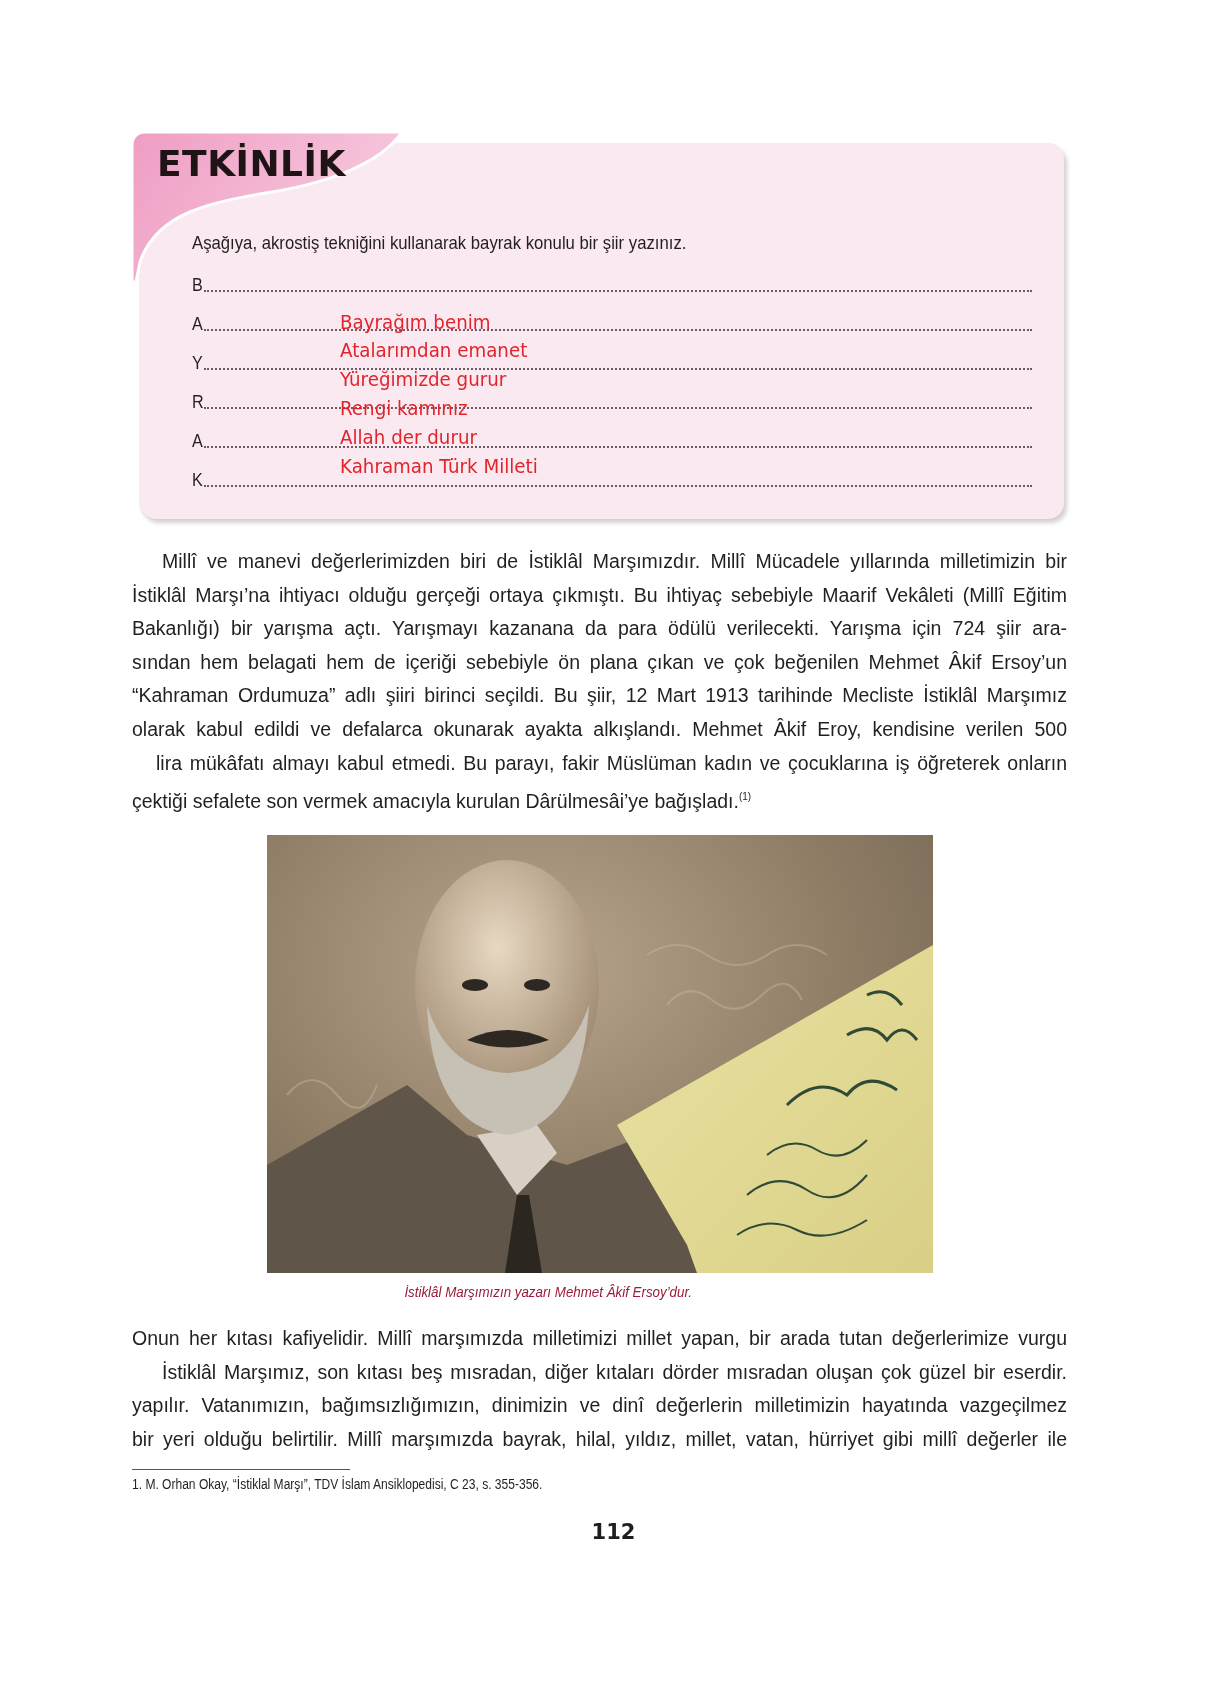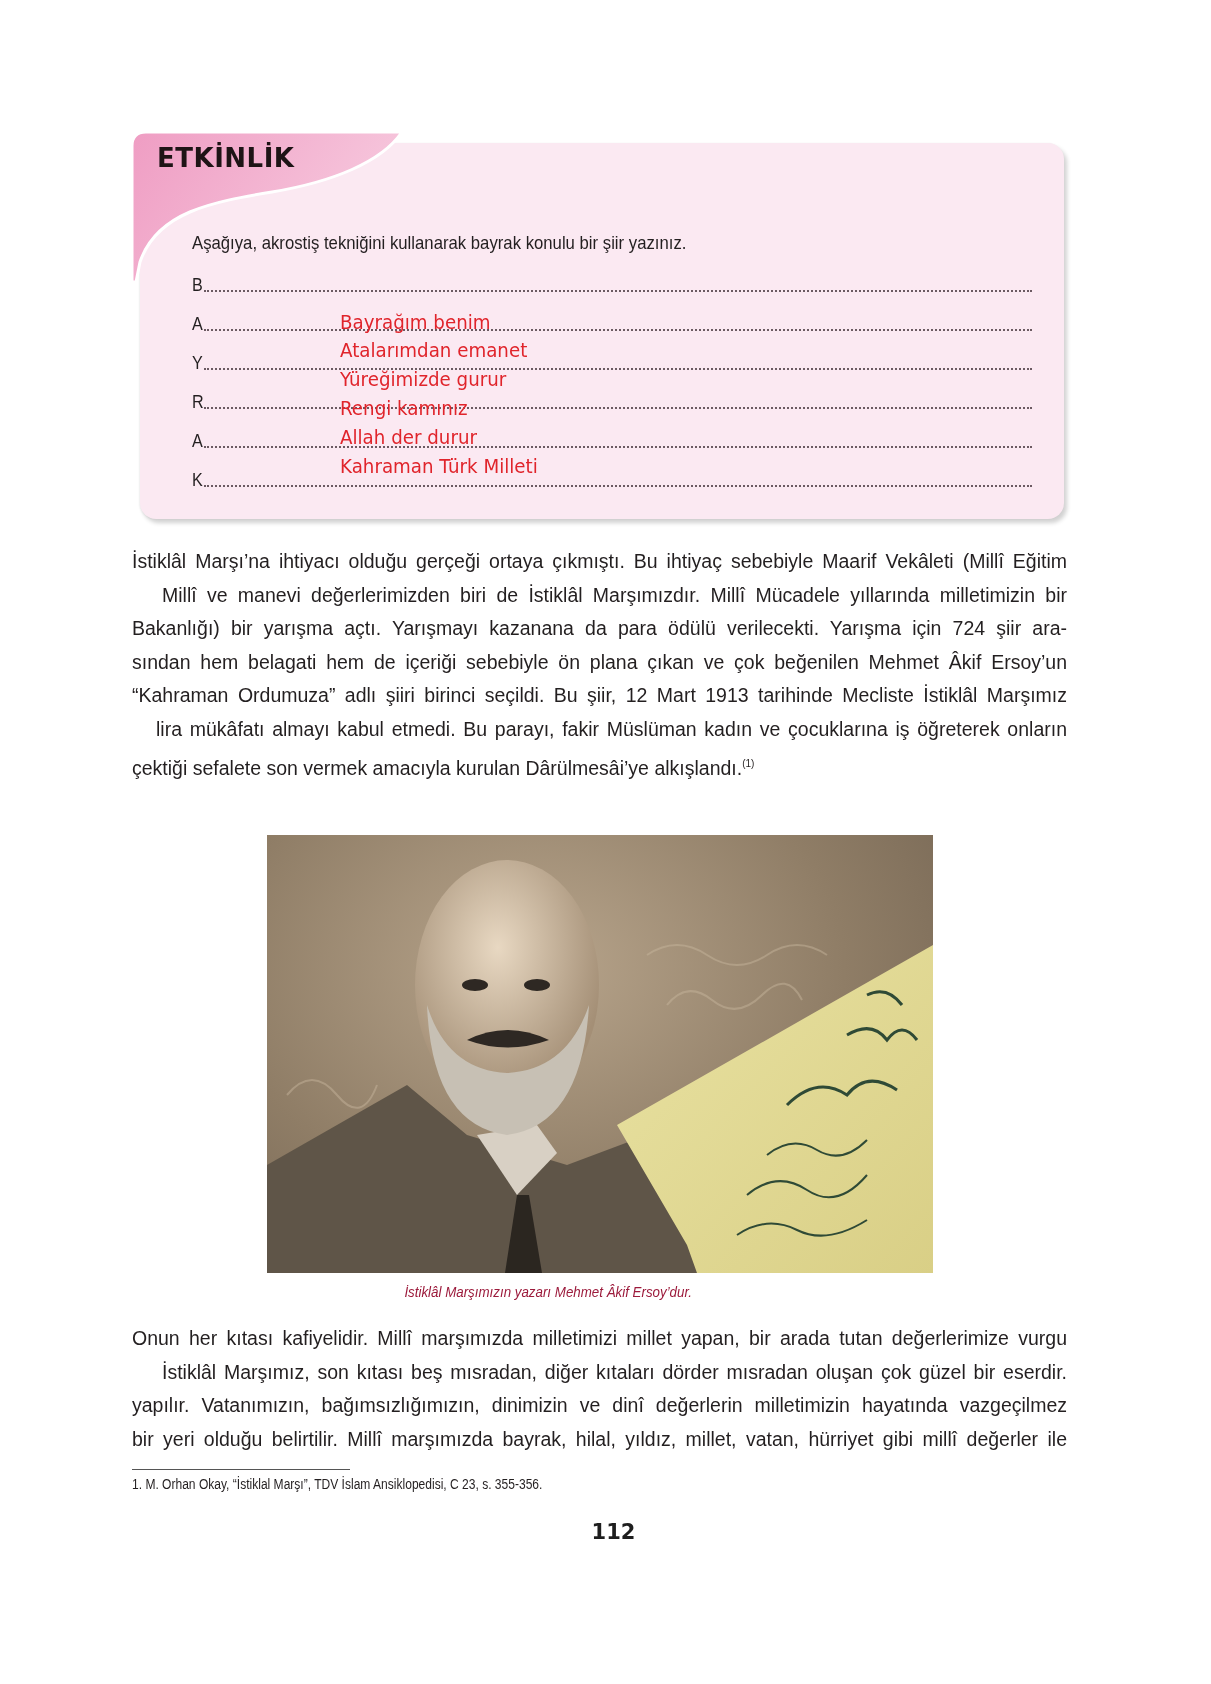--- a/index.html
+++ b/index.html
@@ -5,21 +5,21 @@
   html, body { margin:0; padding:0; background:#ffffff; }
   body { width:1211px; height:1684px; position:relative; overflow:hidden;
          font-family:"Liberation Sans", sans-serif; color:#231f20; }
 
   
   .card { position:absolute; left:140px; top:143px; width:924px; height:376px;
           background:#fbe9f2; border-radius:16px;
           box-shadow: 3px 4px 4px rgba(0,0,0,0.18), -1px 0 2px rgba(0,0,0,0.06); }
   .tab-svg { position:absolute; left:132px; top:132px; width:290px; height:155px; }
   .card-title { position:absolute; left:157px; top:143px; font-family:"DejaVu Sans", sans-serif;
-                font-weight:bold; font-size:26px; letter-spacing:0.5px; color:#1e1416; }
+                font-weight:bold; font-size:36px; letter-spacing:0.5px; color:#1e1416; }
   .instruction { position:absolute; left:192px; top:232px; font-size:19px; color:#231f20;
                  transform:scaleX(0.88); transform-origin:left top; white-space:nowrap; }
   .acro-line { position:absolute; left:192px; width:840px; height:22px; }
   .acro-letter { position:absolute; left:0; bottom:0; font-size:19px; color:#231f20;
                  transform:scaleX(0.85); transform-origin:left bottom; line-height:1; }
   .acro-dots { position:absolute; left:12px; right:0; bottom:2px; height:0;
                border-bottom:2px dotted #6b5a62; }
   .acro-answer { position:absolute; left:340px; font-family:"DejaVu Sans", sans-serif;
                  font-size:19px; color:#e0242b; white-space:nowrap;
                  transform:scaleX(0.96); transform-origin:left top; }
@@ -88,27 +88,28 @@
 </div>
 
 <div class="acro-answer" style="top:311px;left:340px">Bayrağım benim</div>
 <div class="acro-answer" style="top:339px;left:340px">Atalarımdan emanet</div>
 <div class="acro-answer" style="top:368px;left:340px">Yüreğimizde gurur</div>
 <div class="acro-answer" style="top:397px;left:340px">Rengi kamınız</div>
 <div class="acro-answer" style="top:426px;left:340px">Allah der durur</div>
 <div class="acro-answer" style="top:455px;left:340px">Kahraman Türk Milleti</div>
 
 <div class="para" style="top:545px">
+  <span class="line indent" style="display: block;">Millî ve manevi değerlerimizden biri de İstiklâl Marşımızdır. Millî Mücadele yıllarında milletimizin bir</span>
   <span class="line" style="display: block;">İstiklâl Marşı’na ihtiyacı olduğu gerçeği ortaya çıkmıştı. Bu ihtiyaç sebebiyle Maarif Vekâleti (Millî Eğitim</span>
-  <span class="line indent" style="display: block;">Millî ve manevi değerlerimizden biri de İstiklâl Marşımızdır. Millî Mücadele yıllarında milletimizin bir</span>
   <span class="line" style="display: block;">Bakanlığı) bir yarışma açtı. Yarışmayı kazanana da para ödülü verilecekti. Yarışma için 724 şiir ara-</span>
   <span class="line" style="display: block;">sından hem belagati hem de içeriği sebebiyle ön plana çıkan ve çok beğenilen Mehmet Âkif Ersoy’un</span>
   <span class="line" style="display: block;">“Kahraman Ordumuza” adlı şiiri birinci seçildi. Bu şiir, 12 Mart 1913 tarihinde Mecliste İstiklâl Marşımız</span>
+  <span class="line" style="display: block;">olarak kabul edildi ve defalarca okunarak ayakta alkışlandı. Mehmet Âkif Eroy, kendisine verilen 500</span>
   <span class="line" style="display: block; margin-left: 24px;">lira mükâfatı almayı kabul etmedi. Bu parayı, fakir Müslüman kadın ve çocuklarına iş öğreterek onların</span>
-  <span class="line last" style="display: block;"><span>çektiği sefalete son vermek amacıyla kurulan Dârülmesâi’ye alkışlandı.</span><sup class="fn">(1)</sup></span>
+  <span class="line last" style="display: block;"><span>çektiği sefalete son vermek amacıyla kurulan Dârülmesâi’ye bağışladı.</span><sup class="fn">(1)</sup></span>
 </div>
 
 <div class="photo">
   <svg width="666" height="438" viewBox="0 0 666 438">
     <defs>
       <radialGradient id="head" cx="0.45" cy="0.35" r="0.6">
         <stop offset="0" stop-color="#e8d8c2"></stop>
           <stop offset="1" stop-color="#a48f76"></stop>
       </radialGradient>
       <linearGradient id="paper" x1="0" y1="0" x2="1" y2="1">

